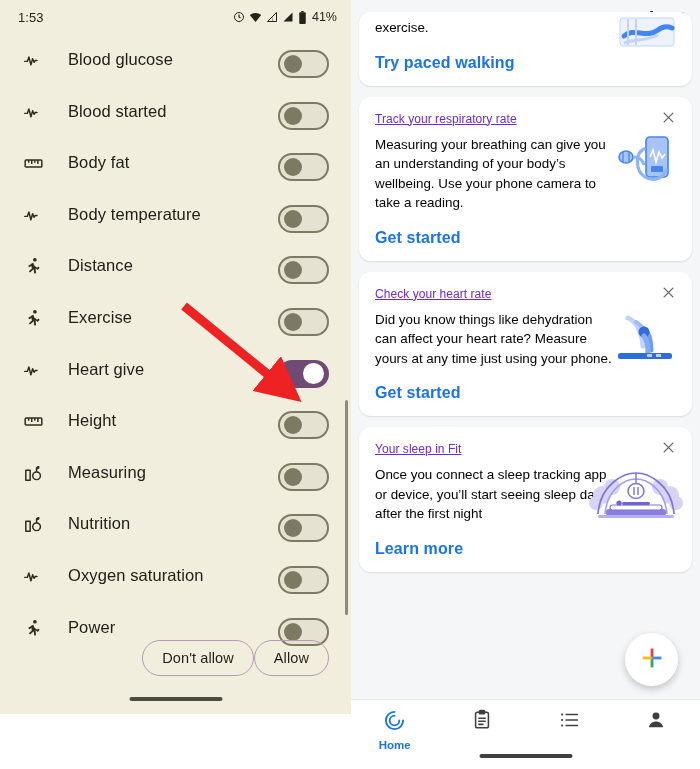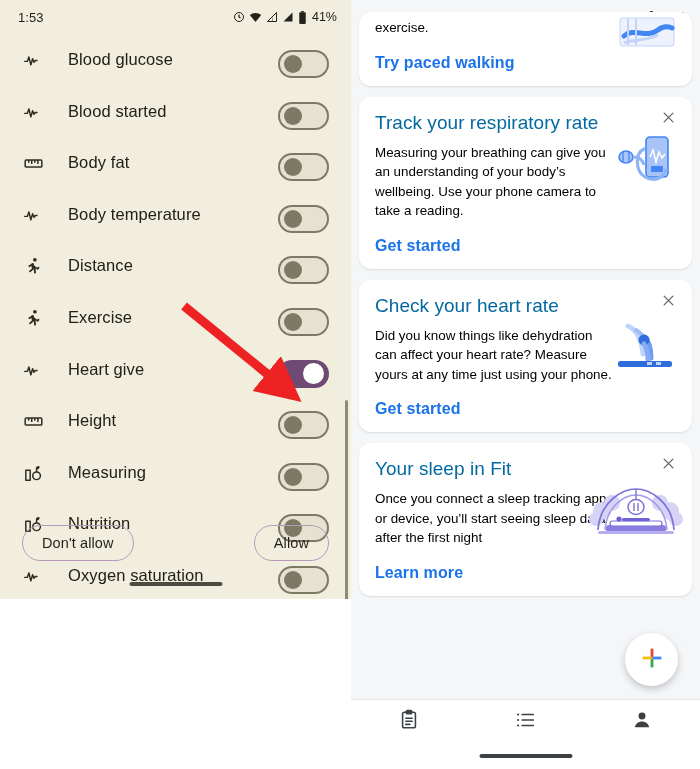--- a/index.html
+++ b/index.html
@@ -16,21 +16,21 @@
   .screens {
     display: flex;
     width: 700px;
     height: 769px;
   }
 
   
   .left-phone {
     position: relative;
     width: 351px;
-    height: 599px;
+    height: 714px;
     background: #f1eede;
     overflow: hidden;
     flex: 0 0 351px;
   }
   .statusbar {
     height: 34px;
     display: flex;
     align-items: center;
     padding: 0 14px 0 18px;
     box-sizing: border-box;
@@ -125,21 +125,21 @@
     background: #8d8a78;
     border-radius: 2px;
   }
 
   .perm-actions {
     position: absolute;
     bottom: 38px;
     left: 0;
     right: 0;
     display: flex;
-    justify-content: space-between;
+    justify-content: flex-end;
     padding: 0 22px;
     box-sizing: border-box;
   }
   .pill-btn {
     border: 1px solid #b59ab9;
     border-radius: 20px;
     background: transparent;
     color: #221f18;
     font-size: 14.5px;
     font-family: "Liberation Sans", sans-serif;
@@ -182,25 +182,26 @@
     box-shadow: 0 1px 2px rgba(60,64,67,.14);
     box-sizing: border-box;
   }
   .card.partial {
     padding-top: 6px;
     margin-top: -22px;
     border-top-left-radius: 12px;
     border-top-right-radius: 12px;
   }
   .card-title {
-    font-size: 19px;
-    color: #0369a1;
+    font-size: 12px;
+    color: #6d28d9;
     font-weight: normal;
     margin: 0 0 9px 0;
     letter-spacing: .05px;
+    text-decoration: underline;
   }
   .card-body {
     font-size: 13.4px;
     line-height: 19.5px;
     color: #000000;
     margin: 0;
     max-width: 240px;
   }
   .card-link {
     display: inline-block;
@@ -587,20 +588,27 @@
         <svg width="24" height="24" viewBox="0 0 24 24">
           <rect x="10.6" y="2.6" width="2.8" height="9" fill="#ea4335"></rect>
           <rect x="10.6" y="12.4" width="2.8" height="9" fill="#34a853"></rect>
           <rect x="2.6" y="10.6" width="9" height="2.8" fill="#fbbc04"></rect>
           <rect x="12.4" y="10.6" width="9" height="2.8" fill="#4285f4"></rect>
         </svg>
       </span>
     </div>
 
     <div class="bottom-nav" id="bottom-nav">
+        <div class="nav-item active">
+          <span><svg width="23" height="23" viewBox="0 0 24 24" fill="none" stroke="#1a73e8" stroke-width="1.9" stroke-linecap="round">
+              <path d="M12 3a9 9 0 1 0 9 9"></path>
+              <path d="M12 7a5 5 0 1 0 5 5"></path>
+            </svg></span>
+          <span class="nav-label">Home</span>
+        </div>
         <div class="nav-item">
           <span><svg width="22" height="22" viewBox="0 0 24 24" fill="none" stroke="#3c4043" stroke-width="1.7" stroke-linejoin="round">
               <rect x="5" y="3.5" width="14" height="17" rx="2"></rect>
               <rect x="9" y="1.8" width="6" height="3.4" rx="1.2" fill="#3c4043"></rect>
               <path d="M8.5 10h7M8.5 13.4h7M8.5 16.8h4.5" stroke-linecap="round"></path>
             </svg></span>
         </div>
         <div class="nav-item">
           <span><svg width="22" height="22" viewBox="0 0 24 24" fill="none" stroke="#3c4043" stroke-width="1.9" stroke-linecap="round">
               <path d="M9 6h12M9 12h12M9 18h12"></path>

